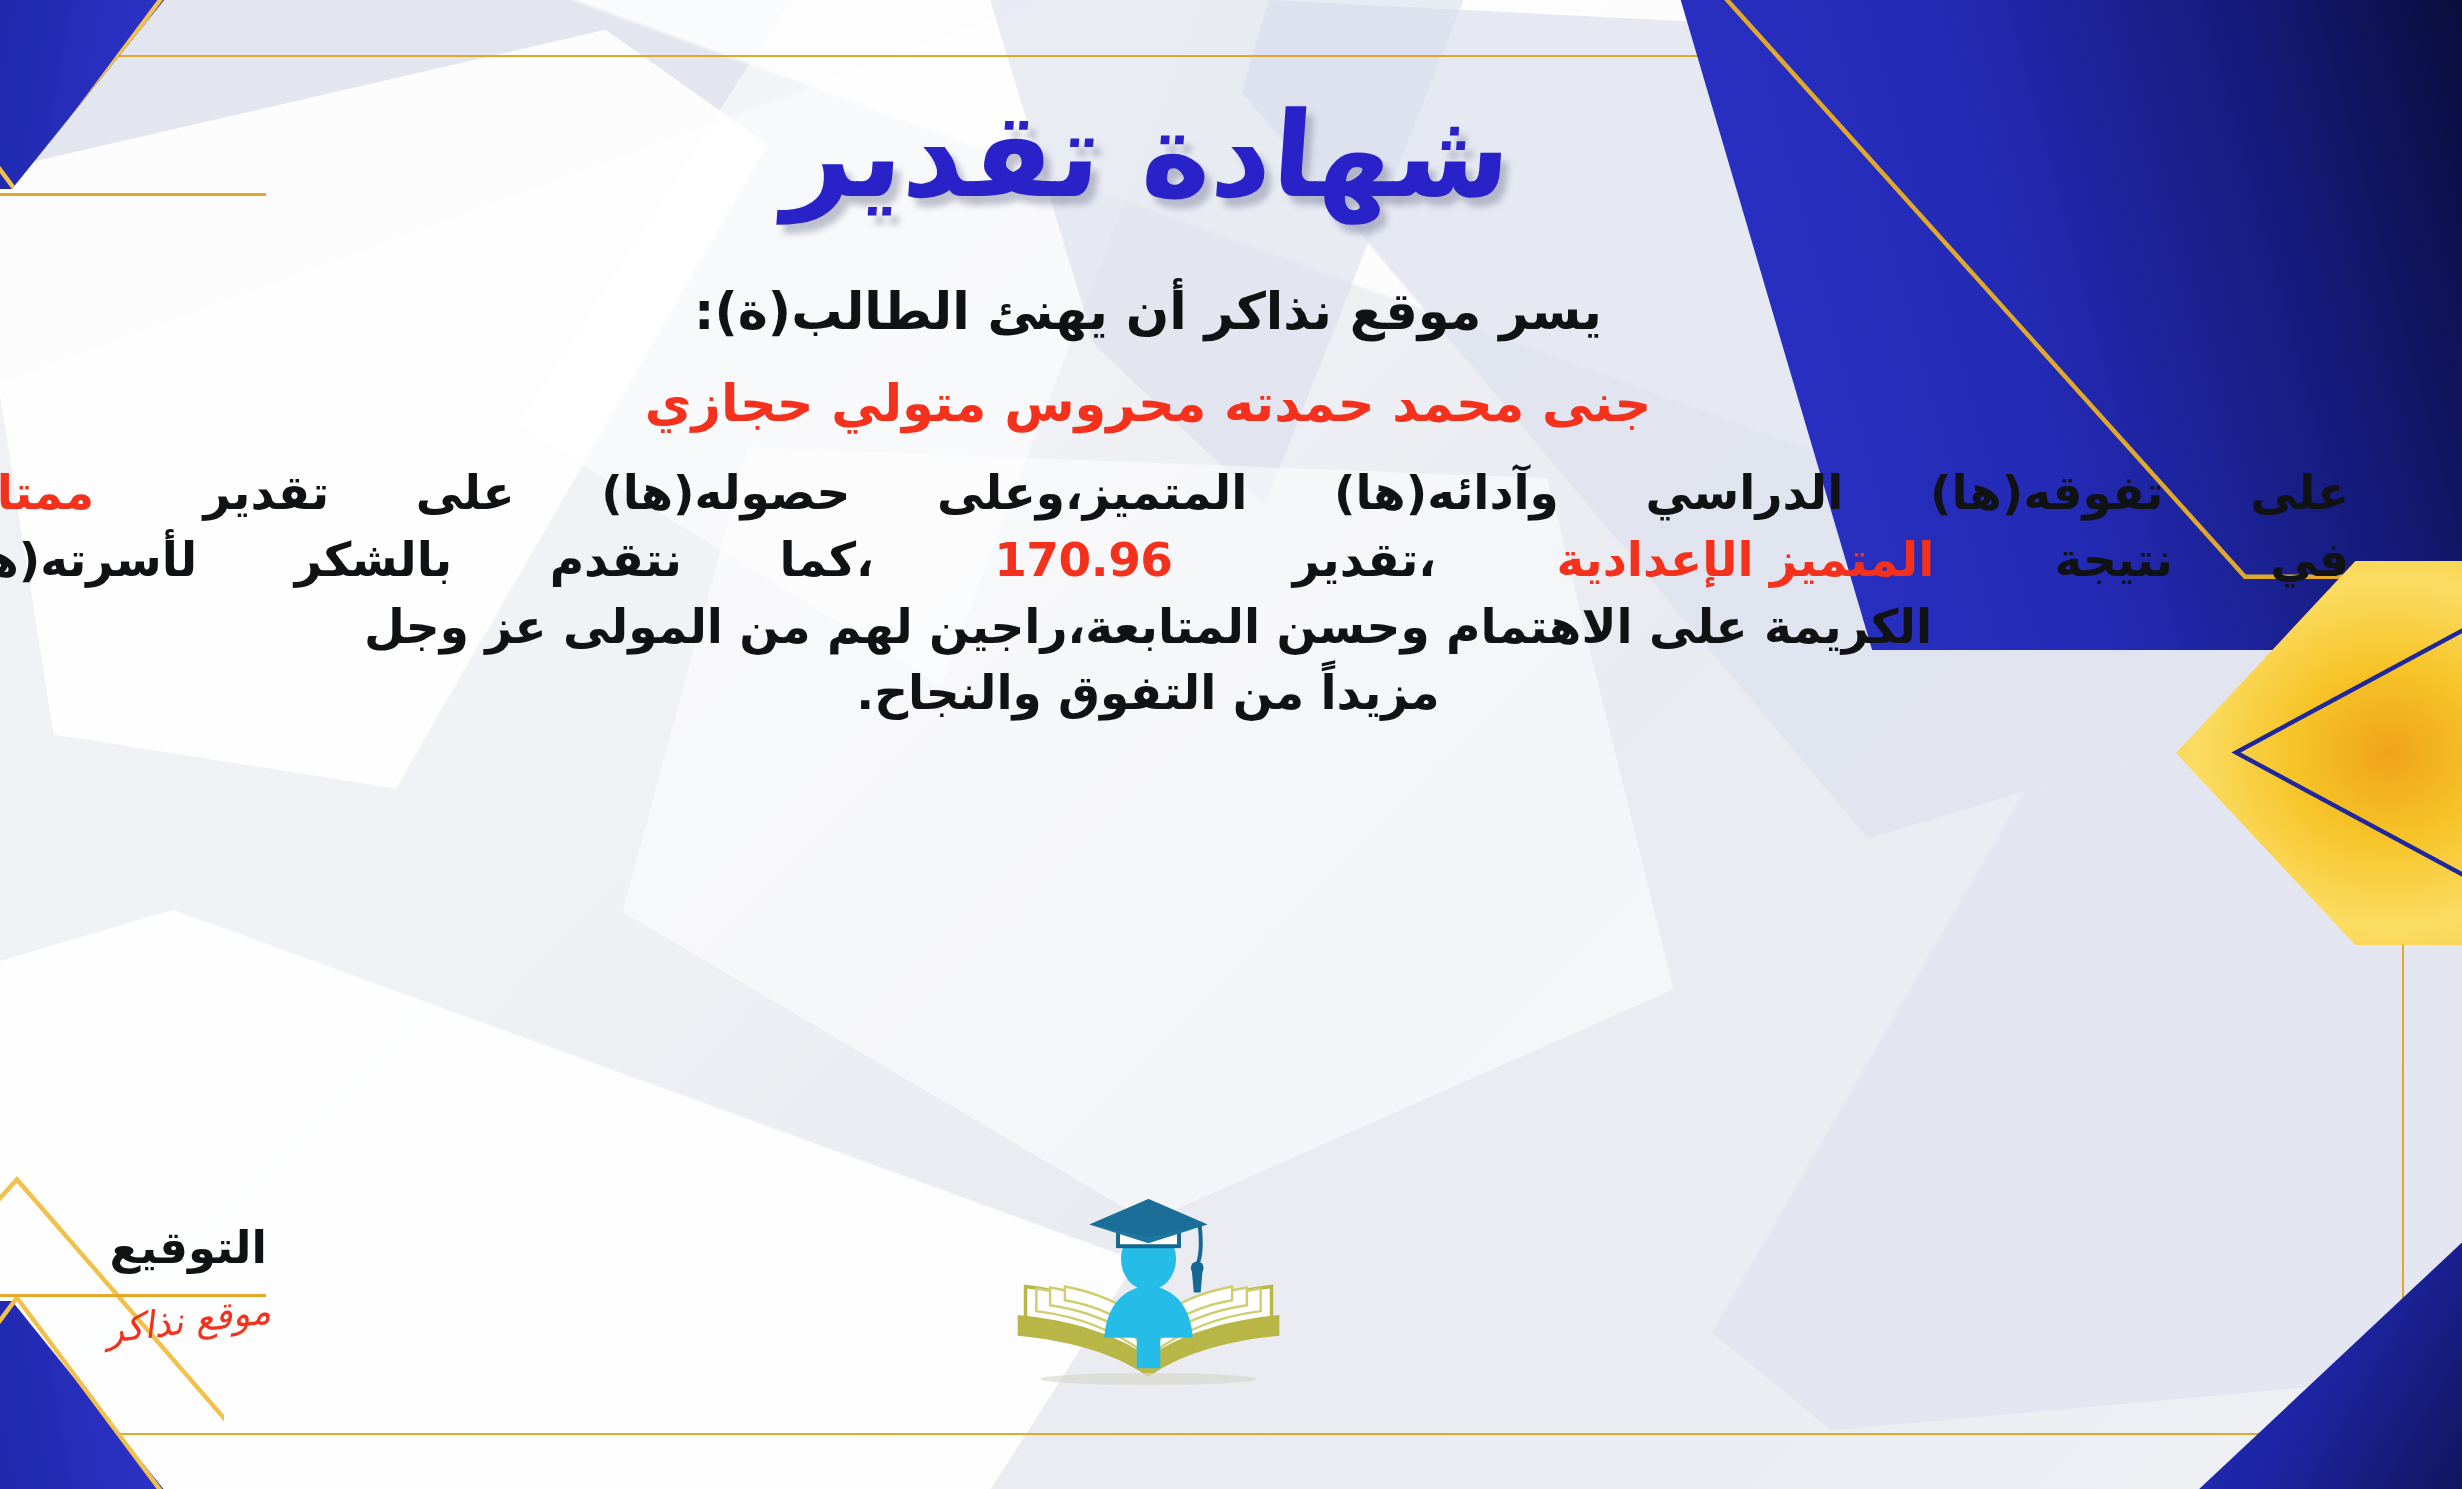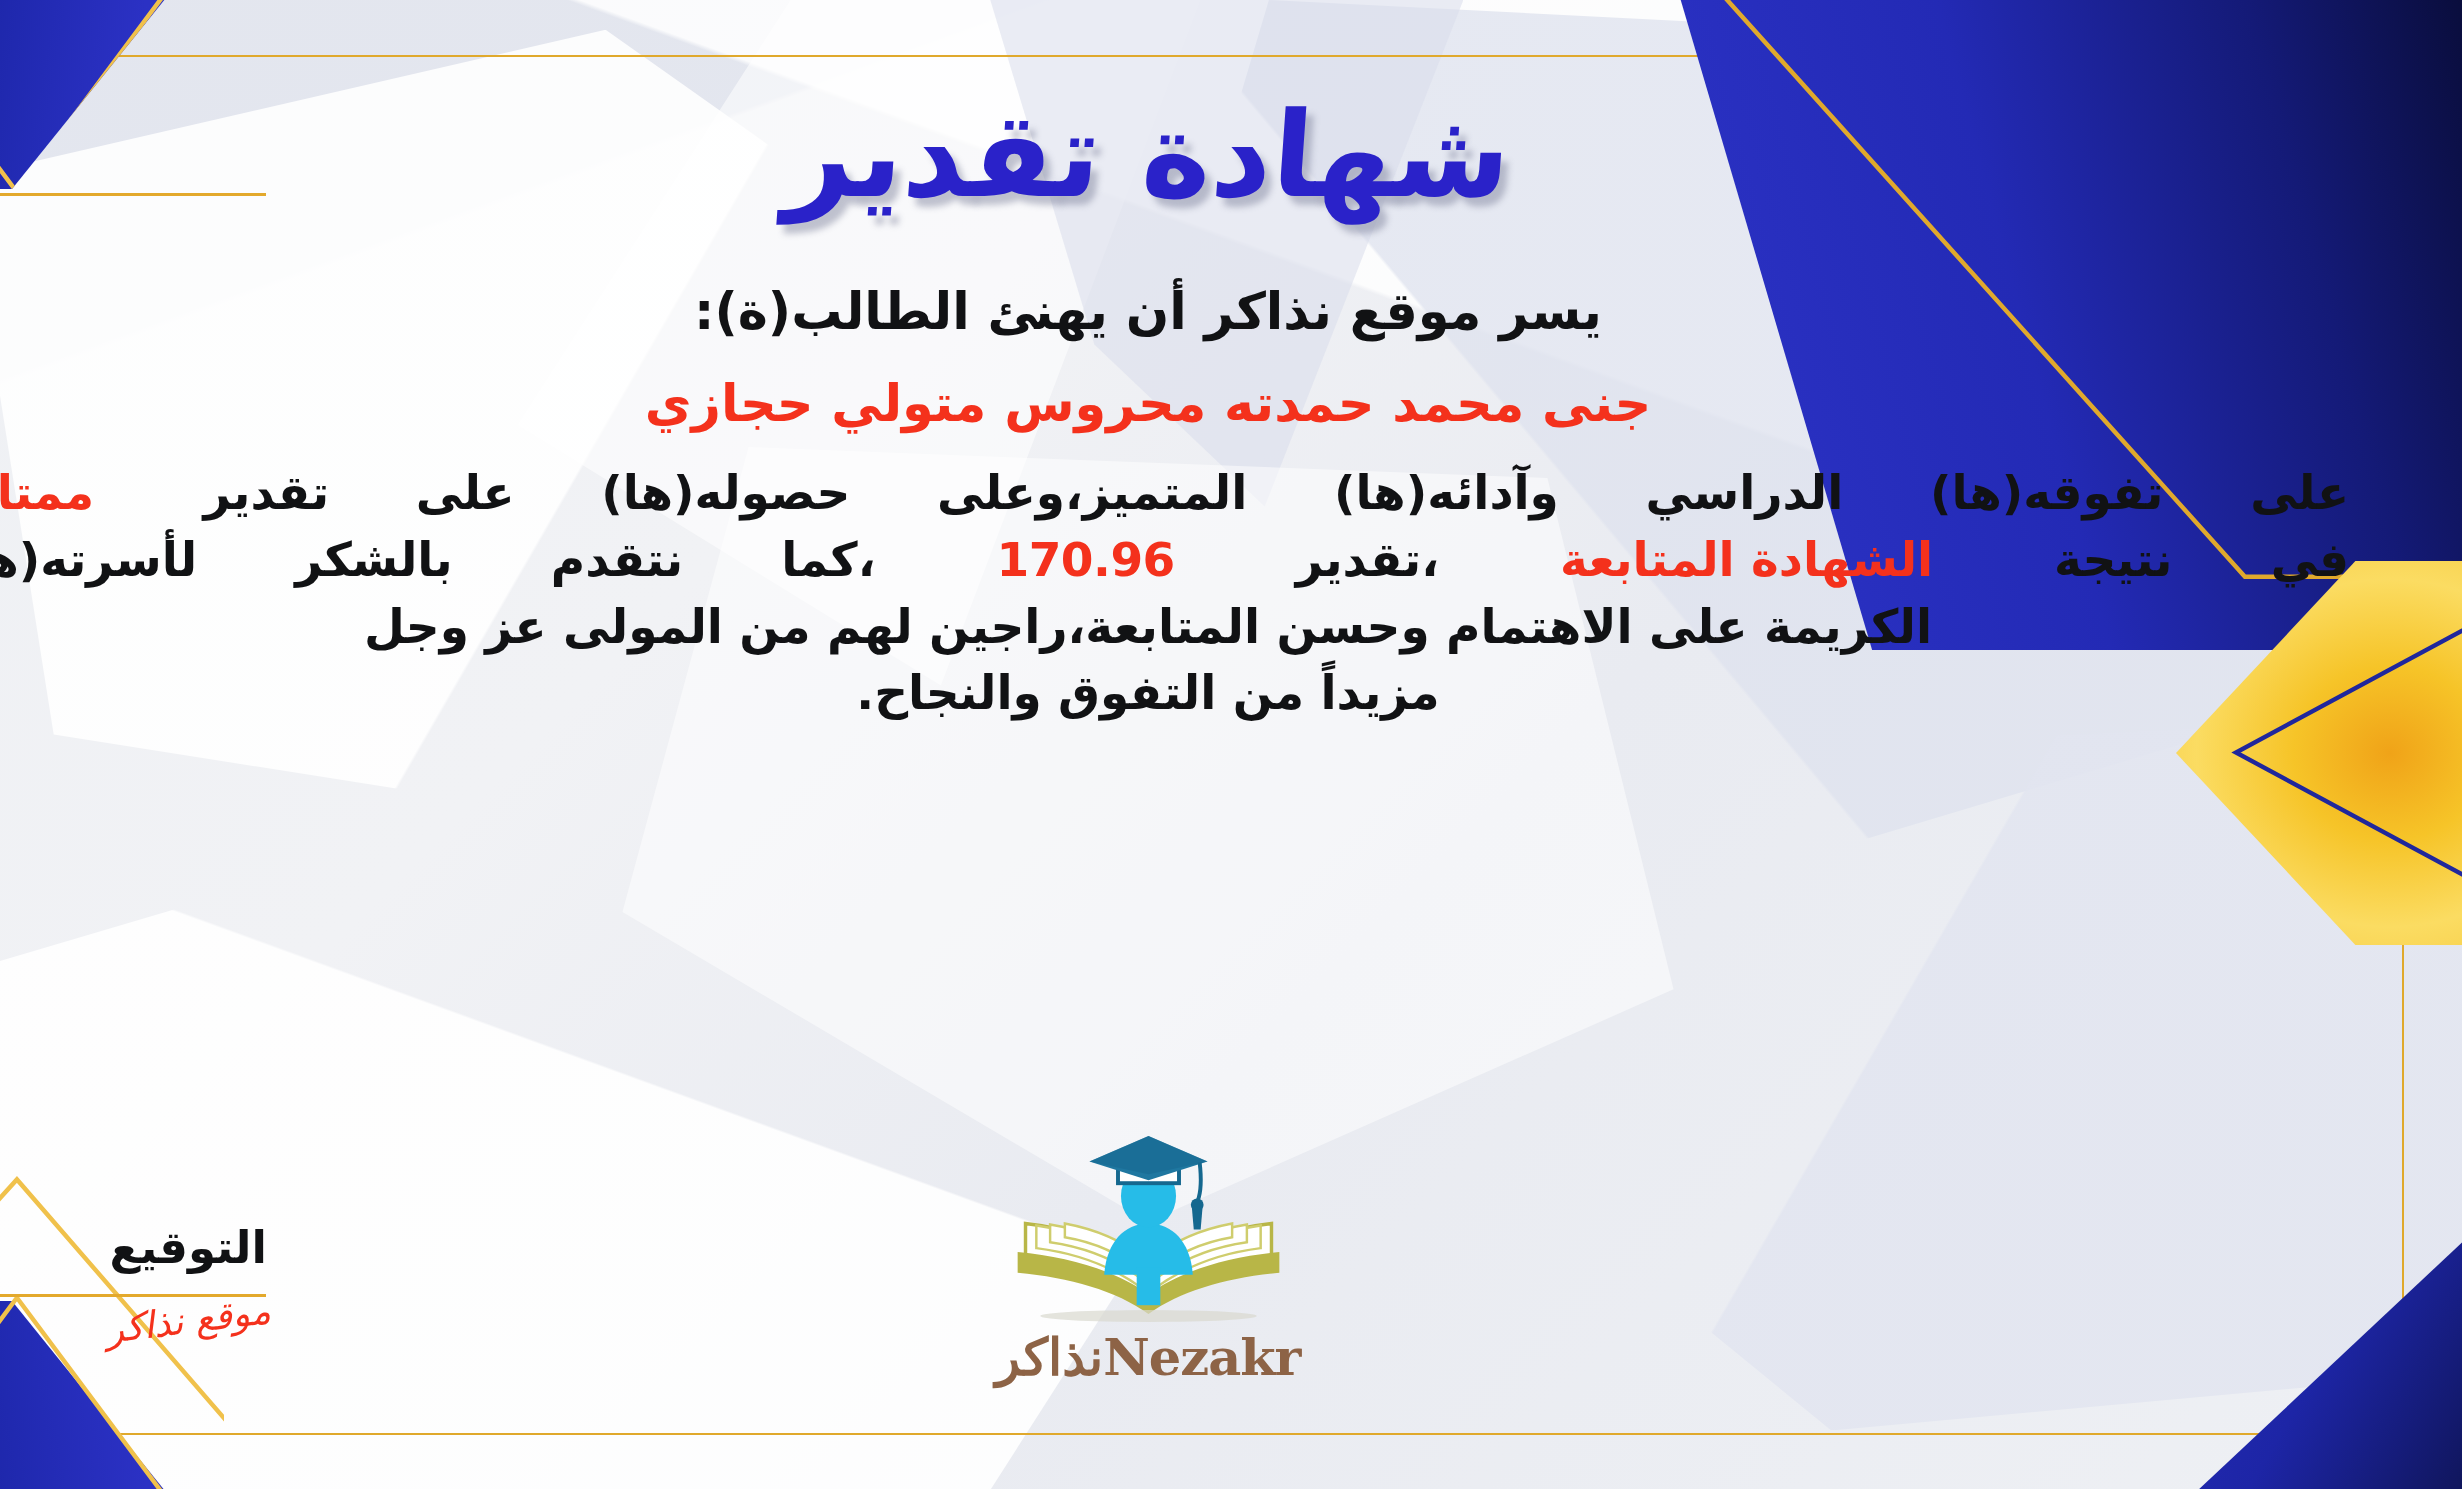--- a/index.html
+++ b/index.html
@@ -237,21 +237,21 @@
 
       <div class="name-line">جنى محمد حمدته محروس متولي حجازي</div>
 
       <div class="line just">
         <span>على تفوقه(ها) الدراسي وآدائه(ها) المتميز،وعلى حصوله(ها) على تقدير</span>
         <span class="red wide">ممتاز</span>
       </div>
 
       <div class="line just">
         <span>في نتيجة</span>
-        <span class="red wide">الشهادة المتابعة</span>
+        <span class="red wide">المتميز الإعدادية</span>
         <span>،تقدير</span>
         <span class="red wide">170.96</span>
         <span>،كما نتقدم بالشكر لأسرته(ها)</span>
       </div>
 
       <div class="line">الكريمة على الاهتمام وحسن المتابعة،راجين لهم من المولى عز وجل</div>
 
       <div class="line">مزيداً من التفوق والنجاح.</div>
     </div>
 
@@ -292,21 +292,18 @@
             <rect x="248" y="72" width="124" height="42" fill="#ffffff" stroke="#15688f" stroke-width="8"></rect>
 
             <polygon points="310,18 430,70 310,108 190,70" fill="#1f77a0"></polygon>
             <polygon points="310,18 430,70 310,96 190,70" fill="#15688f" opacity=".55"></polygon>
 
             <path d="M414,72 C418,106 416,134 410,150" stroke="#15688f" stroke-width="8" fill="none"></path>
             <ellipse cx="409" cy="158" rx="13" ry="13" fill="#15688f"></ellipse>
             <path d="M398,162 L420,162 L416,208 L402,208 Z" fill="#15688f"></path>
           </svg>
         </div>
-        <div class="logo-text">
-          <span>Nezakr</span><span>نذاكر</span>
-        </div>
       </div>
 
     </div>
   </div>
 </div>
 
 
 </body></html>

